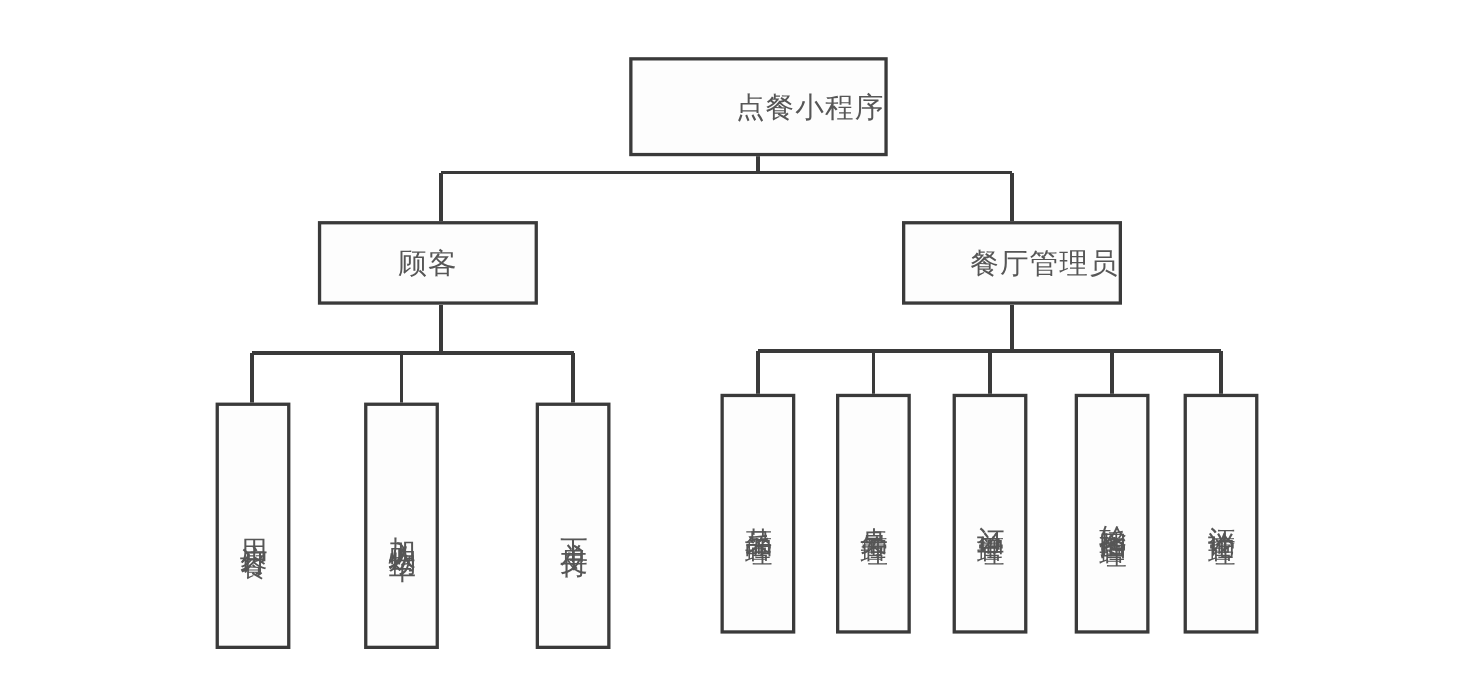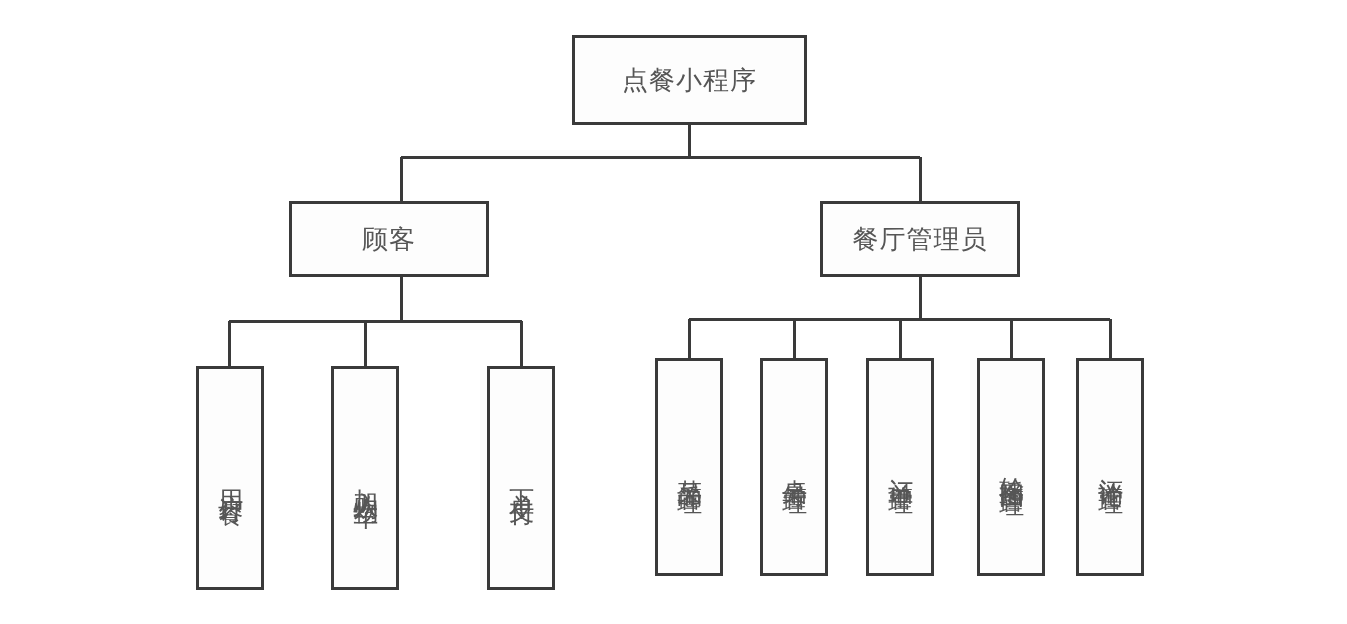--- a/index.html
+++ b/index.html
@@ -44,24 +44,24 @@
     text-orientation: upright;
     font-size: 25px;
     line-height: 1.30;
     letter-spacing: 4px;
   }
   .node-label {
     display: block;
     white-space: nowrap;
   }
   
-  #node-root   { left: 572px;  top: 35px;  width: 235px; height: 90px; }
+  #node-root   { left: 572px;  top: 52px;  width: 235px; height: 90px; justify-content: flex-end; }
   
   #node-l2-0   { left: 289px;  top: 201px; width: 200px; height: 76px; }
-  #node-l2-1   { left: 820px;  top: 201px; width: 200px; height: 76px; }
+  #node-l2-1   { left: 820px;  top: 201px; width: 200px; height: 76px; justify-content: flex-end; }
   
   #node-c-0    { left: 196px;  top: 366px; width: 68px;  height: 224px; }
   #node-c-1    { left: 331px;  top: 366px; width: 68px;  height: 224px; }
   #node-c-2    { left: 487px;  top: 366px; width: 68px;  height: 224px; }
   
   #node-a-0    { left: 655px;  top: 358px; width: 68px;  height: 218px; }
   #node-a-1    { left: 760px;  top: 358px; width: 68px;  height: 218px; }
   #node-a-2    { left: 866px;  top: 358px; width: 68px;  height: 218px; }
   #node-a-3    { left: 977px;  top: 358px; width: 68px;  height: 218px; }
   #node-a-4    { left: 1076px; top: 358px; width: 68px;  height: 218px; }

